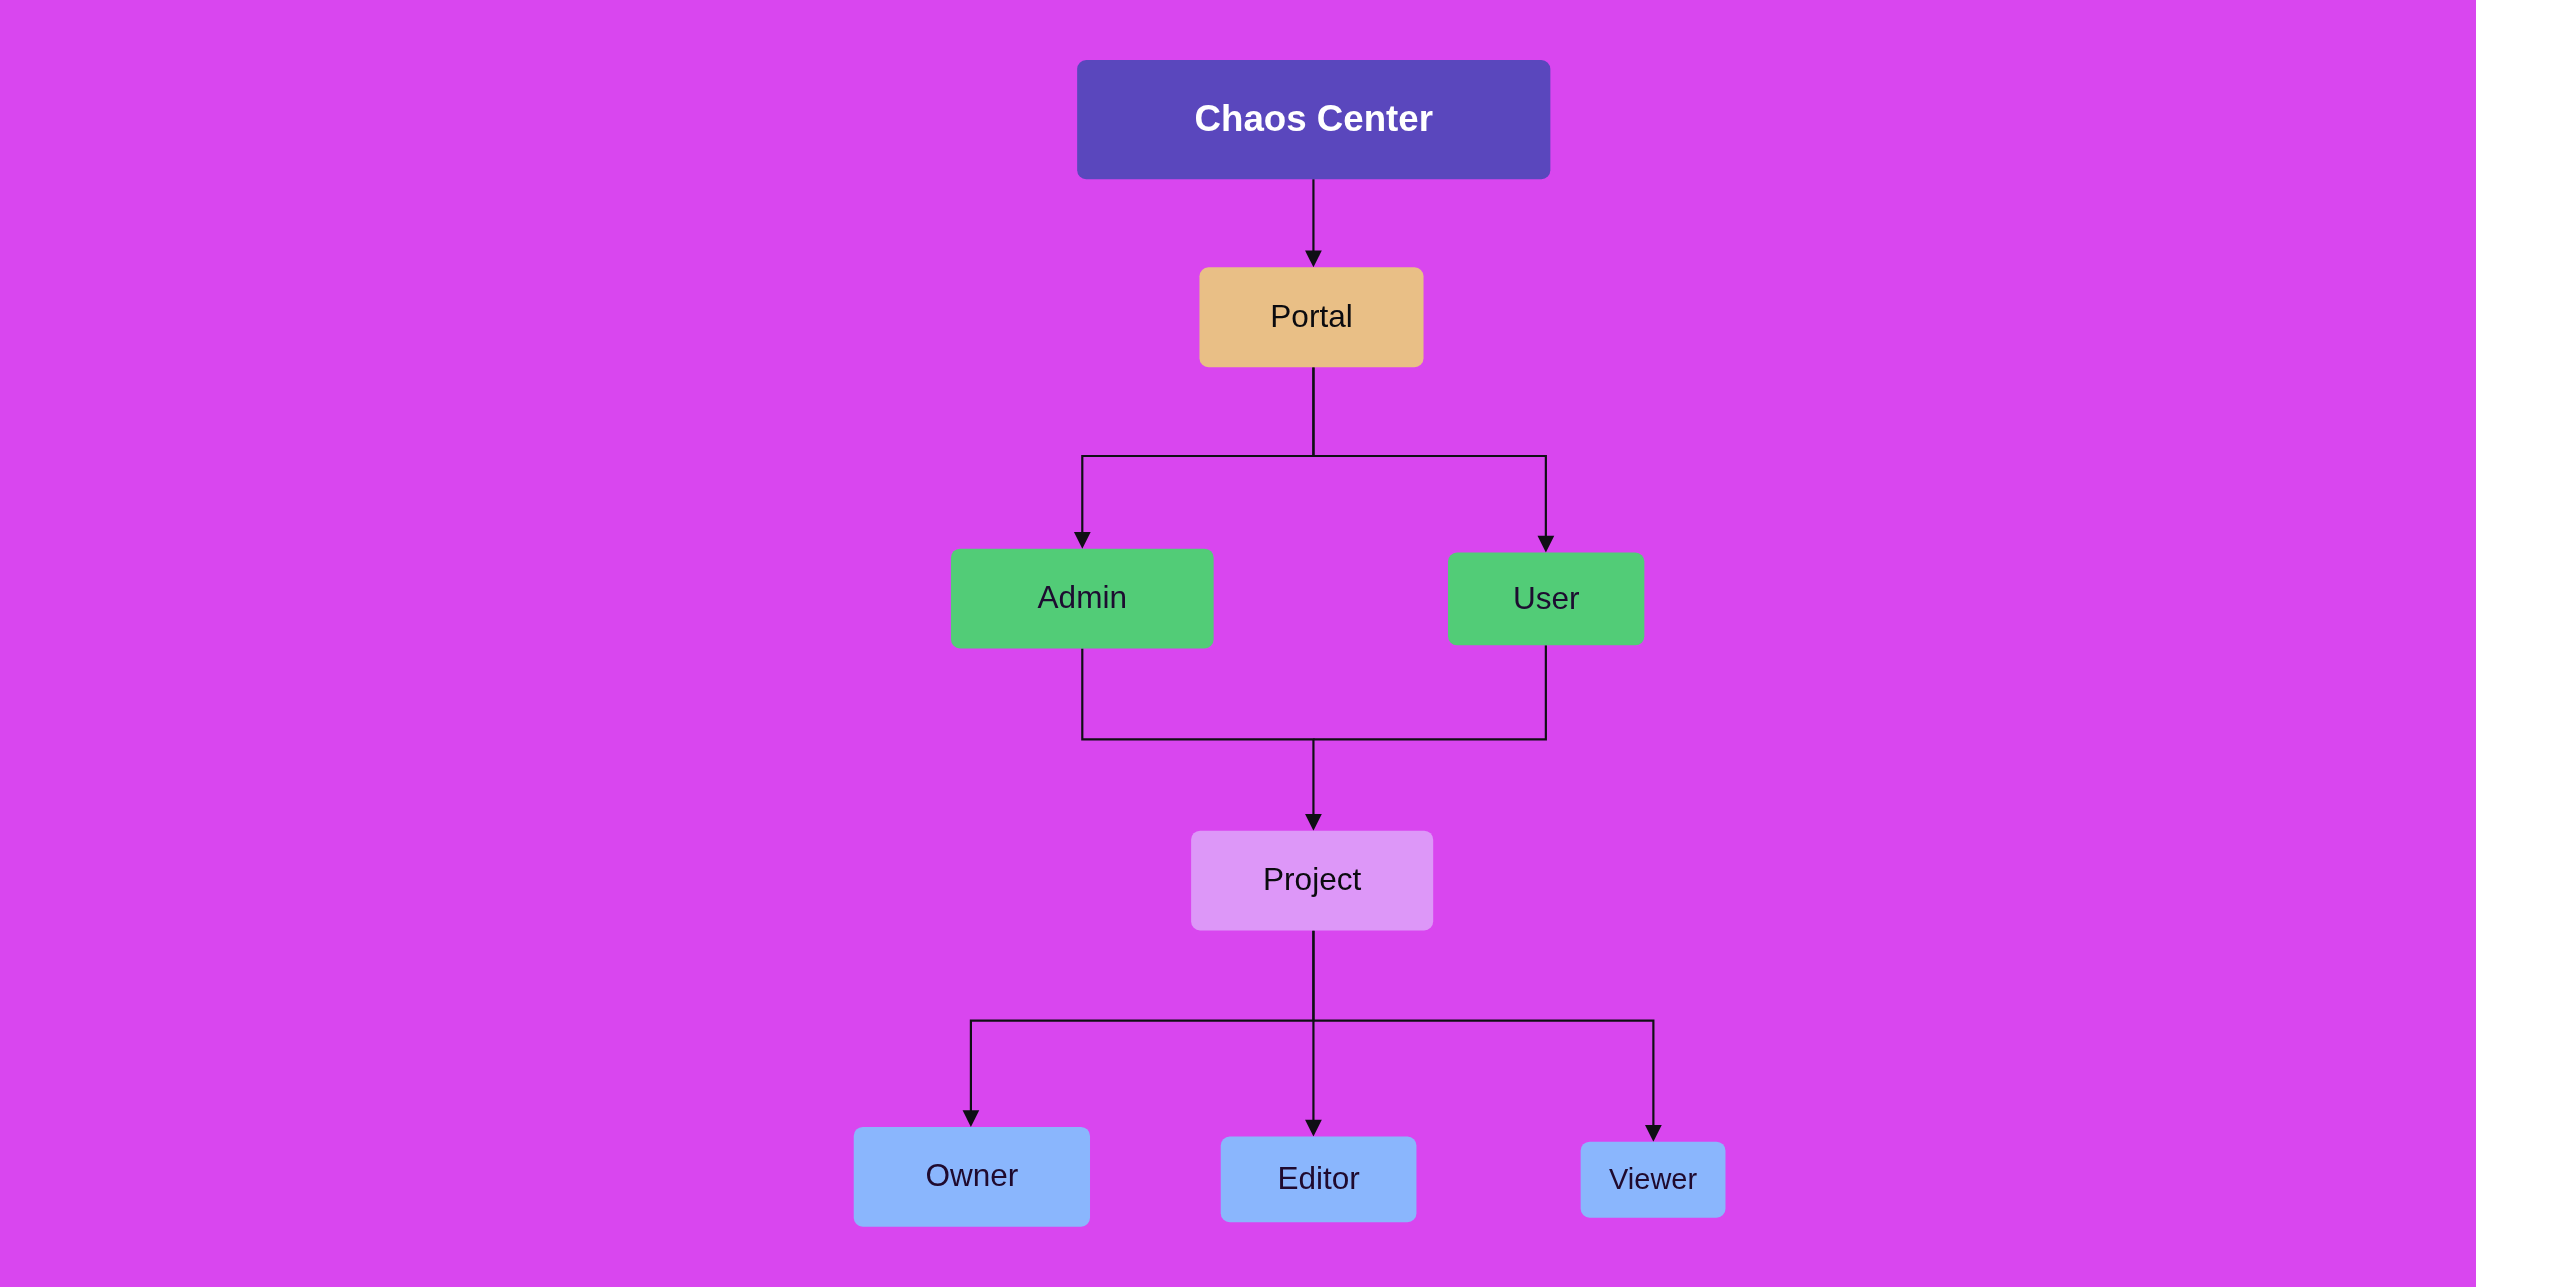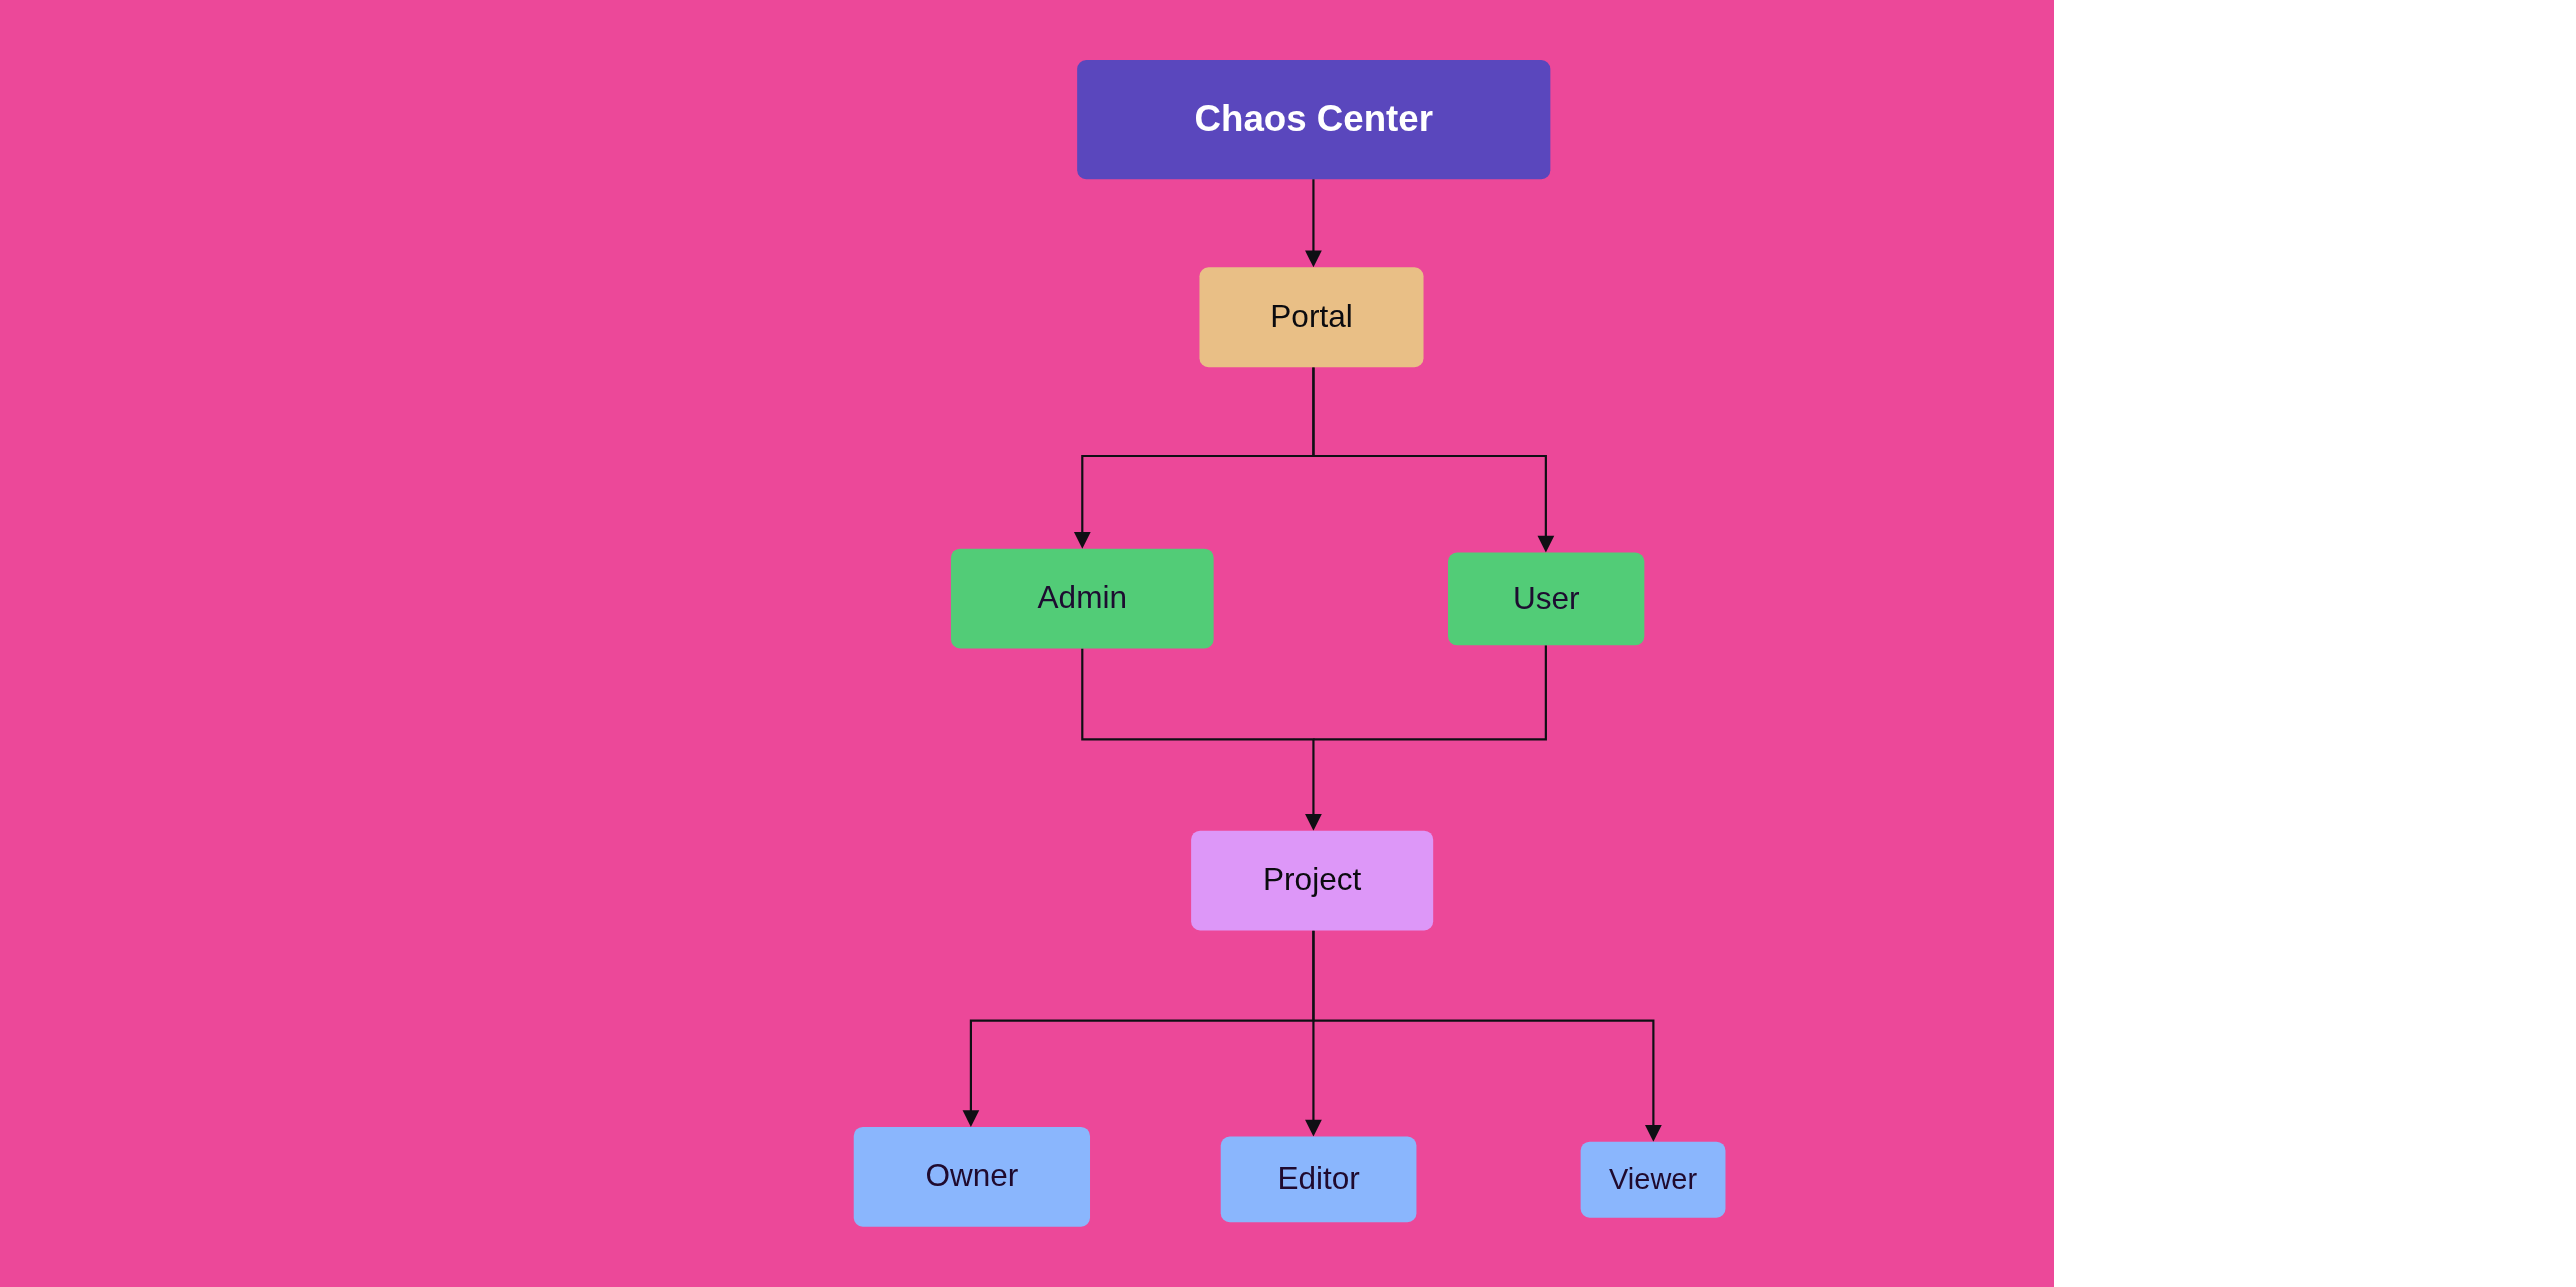--- a/index.html
+++ b/index.html
@@ -9,23 +9,23 @@
     background: #ffffff;
   }
   body {
     width: 2576px;
     height: 1288px;
     font-family: "Liberation Sans", sans-serif;
     overflow: hidden;
   }
   #diagram-root {
     position: relative;
-    width: 2054px;
+    width: 2476px;
     height: 1288px;
-    background: #ec4899;
+    background: #d946ef;
   }
   svg#flowchart {
     position: absolute;
     top: 0;
     left: 0;
     width: 2576px;
     height: 1288px;
     display: block;
   }
   .node-rect {

